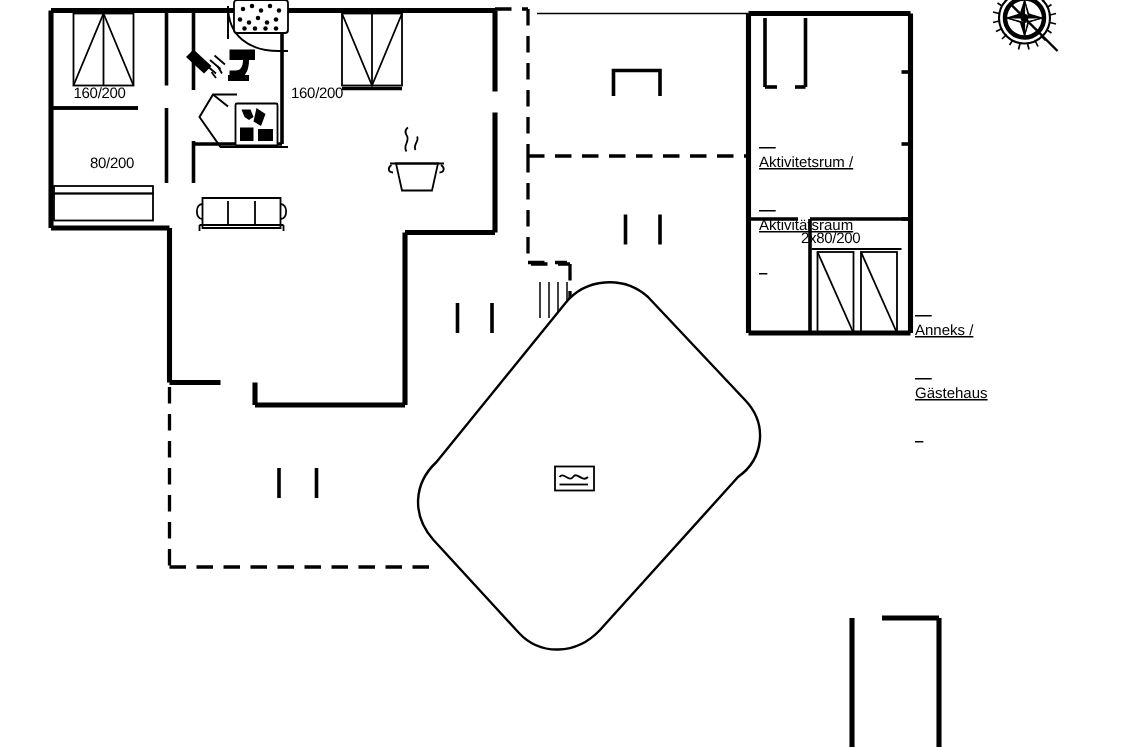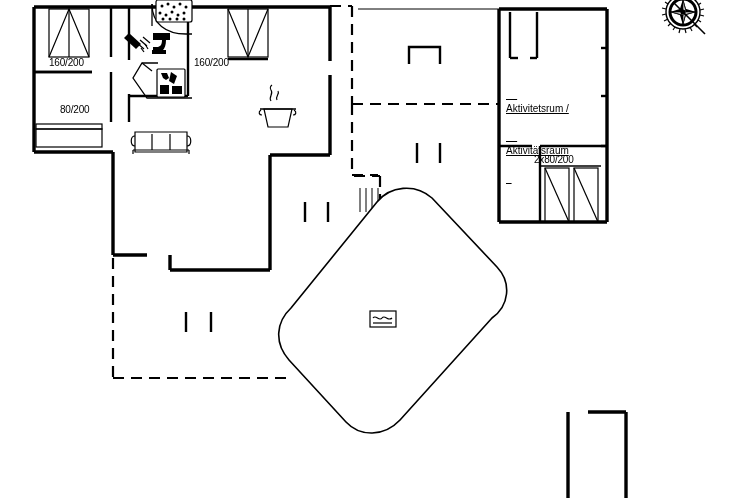--- a/index.html
+++ b/index.html
@@ -356,20 +356,24 @@
       <circle cx="0" cy="0" r="2.6" fill="#000000"></circle>
     </g>
 
   </svg>
 
   <div class="room-label" style="left:506px; top:74px;">
     <div>Aktivitetsrum /</div>
     <div>Aktivitätsraum</div>
   </div>
 
+  <div class="room-label" style="left:610px; top:186px;">
+    <div>Anneks /</div>
+    <div>Gästehaus</div>
+  </div>
 
   <div class="dim-label" style="left:49px; top:57px;">160/200</div>
 
   <div class="dim-label" style="left:194px; top:57px;">160/200</div>
 
   <div class="dim-label" style="left:60px; top:104px;">80/200</div>
 
   <div class="dim-label" style="left:534px; top:154px;">2x80/200</div>
 
 </div>

